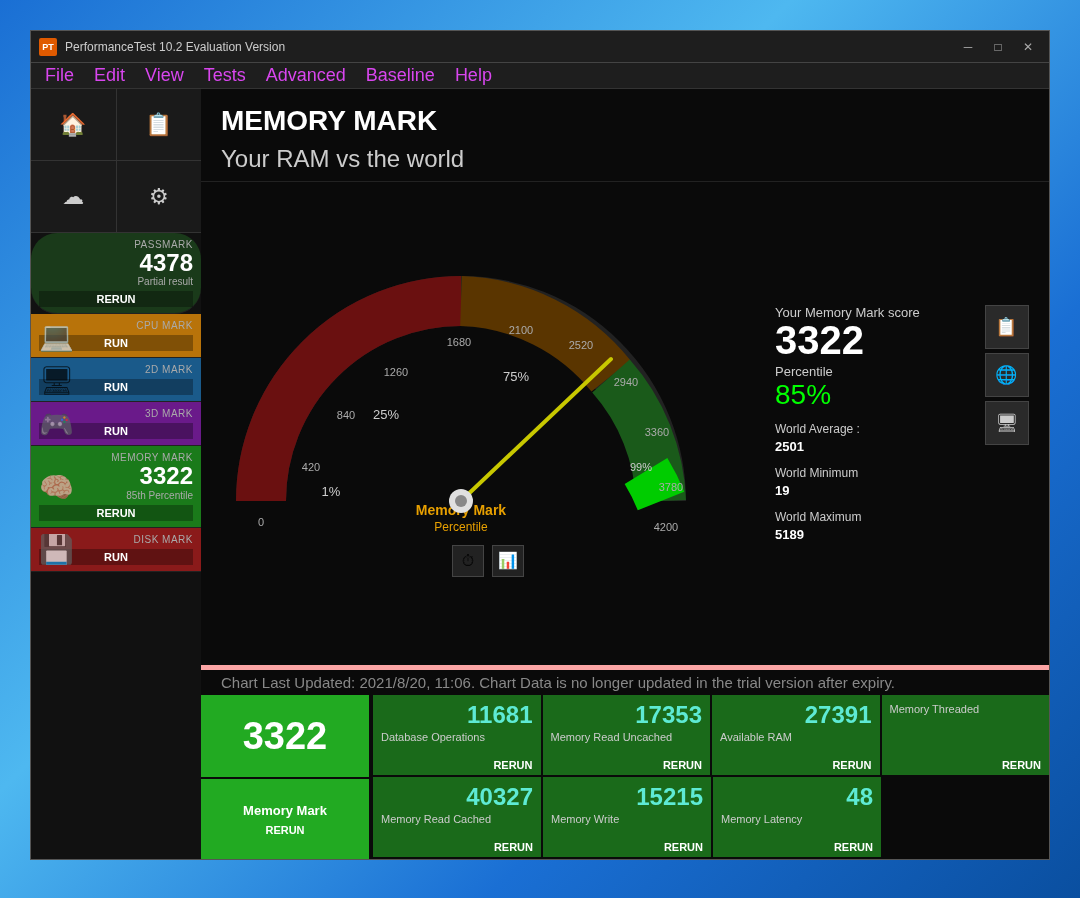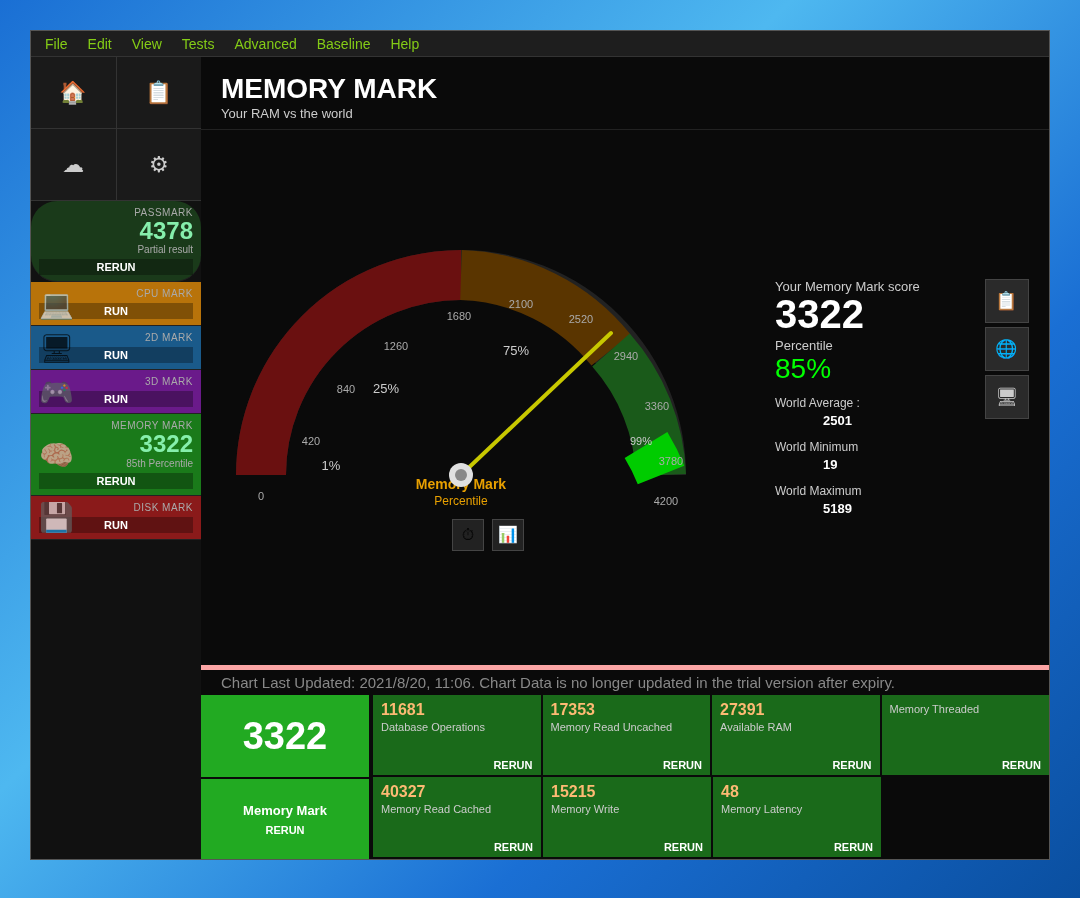--- a/index.html
+++ b/index.html
@@ -74,22 +74,22 @@
     .menubar {
       background: #1e1e1e;
       height: 26px;
       display: flex;
       align-items: center;
       padding: 0 4px;
       border-bottom: 1px solid #333;
       flex-shrink: 0;
     }
     .menu-item {
-      color: #84cc16;
-      font-size: 14px;
+      color: #d946ef;
+      font-size: 18px;
       padding: 2px 10px;
       cursor: pointer;
     }
 
     
     .main {
       display: flex;
       flex: 1;
       overflow: hidden;
     }
@@ -153,21 +153,21 @@
       font-size: 10px;
       color: #aaa;
       text-transform: uppercase;
       letter-spacing: 0.5px;
       display: block;
       text-align: right;
     }
     .nav-score {
       font-size: 24px;
       font-weight: bold;
-      color: #86efac;
+      color: #ffffff;
       display: block;
       text-align: right;
       line-height: 1.1;
     }
     .nav-sub {
       font-size: 10px;
       color: #aaa;
       display: block;
       text-align: right;
     }
@@ -203,23 +203,23 @@
     .content-header {
       padding: 16px 20px 8px;
       border-bottom: 1px solid #222;
     }
     .content-title {
       font-size: 28px;
       font-weight: bold;
       color: #fff;
     }
     .content-subtitle {
-      font-size: 13px;
-      color: #ccc;
-      margin-top: 1px;
+      font-size: 24px;
+      color: #ccc;
+      margin-top: 8px;
     }
 
     
     .gauge-area {
       display: flex;
       padding: 10px 20px;
       align-items: center;
       flex: 1;
       min-height: 0;
     }
@@ -263,21 +263,20 @@
     }
     .stats-label {
       color: #ccc;
       font-size: 12px;
       text-align: center;
     }
     .stats-value {
       color: #fff;
       font-size: 13px;
       font-weight: bold;
-      margin-left: 48px;
     }
 
     .score-icons {
       display: flex;
       flex-direction: column;
       gap: 4px;
       margin-left: 10px;
     }
     .score-icon-btn {
       width: 44px;
@@ -329,44 +328,55 @@
       background: #1a6a1a;
       display: flex;
       flex-direction: column;
       padding: 6px 8px 4px;
       border-left: 2px solid #0a0a0a;
       border-bottom: 2px solid #0a0a0a;
       position: relative;
     }
 
     .result-score {
-      font-size: 16px;
-      font-weight: bold;
-      color: #fdba74;
-      text-align: left;
+      font-size: 24px;
+      font-weight: bold;
+      color: #5eead4;
+      text-align: right;
     }
     .result-name {
       font-size: 11px;
       color: #ccc;
       margin-top: 2px;
     }
     .result-action {
       font-size: 11px;
       font-weight: bold;
       color: #fff;
       text-align: right;
       margin-top: auto;
       padding-top: 2px;
     }
   </style>
 </head>
 <body>
 
 <div class="window">
 
+  <div class="titlebar">
+    <div class="titlebar-icon">
+      <span style="font-size:9px;font-weight:bold;">PT</span>
+    </div>
+    <span class="titlebar-title">PerformanceTest 10.2 Evaluation Version</span>
+    <div class="titlebar-controls">
+      <button class="titlebar-btn">─</button>
+      <button class="titlebar-btn">□</button>
+      <button class="titlebar-btn close">✕</button>
+    </div>
+  </div>
 
   <div class="menubar">
     <span class="menu-item">File</span>
     <span class="menu-item">Edit</span>
     <span class="menu-item">View</span>
     <span class="menu-item">Tests</span>
     <span class="menu-item">Advanced</span>
     <span class="menu-item">Baseline</span>
     <span class="menu-item">Help</span>
   </div>

